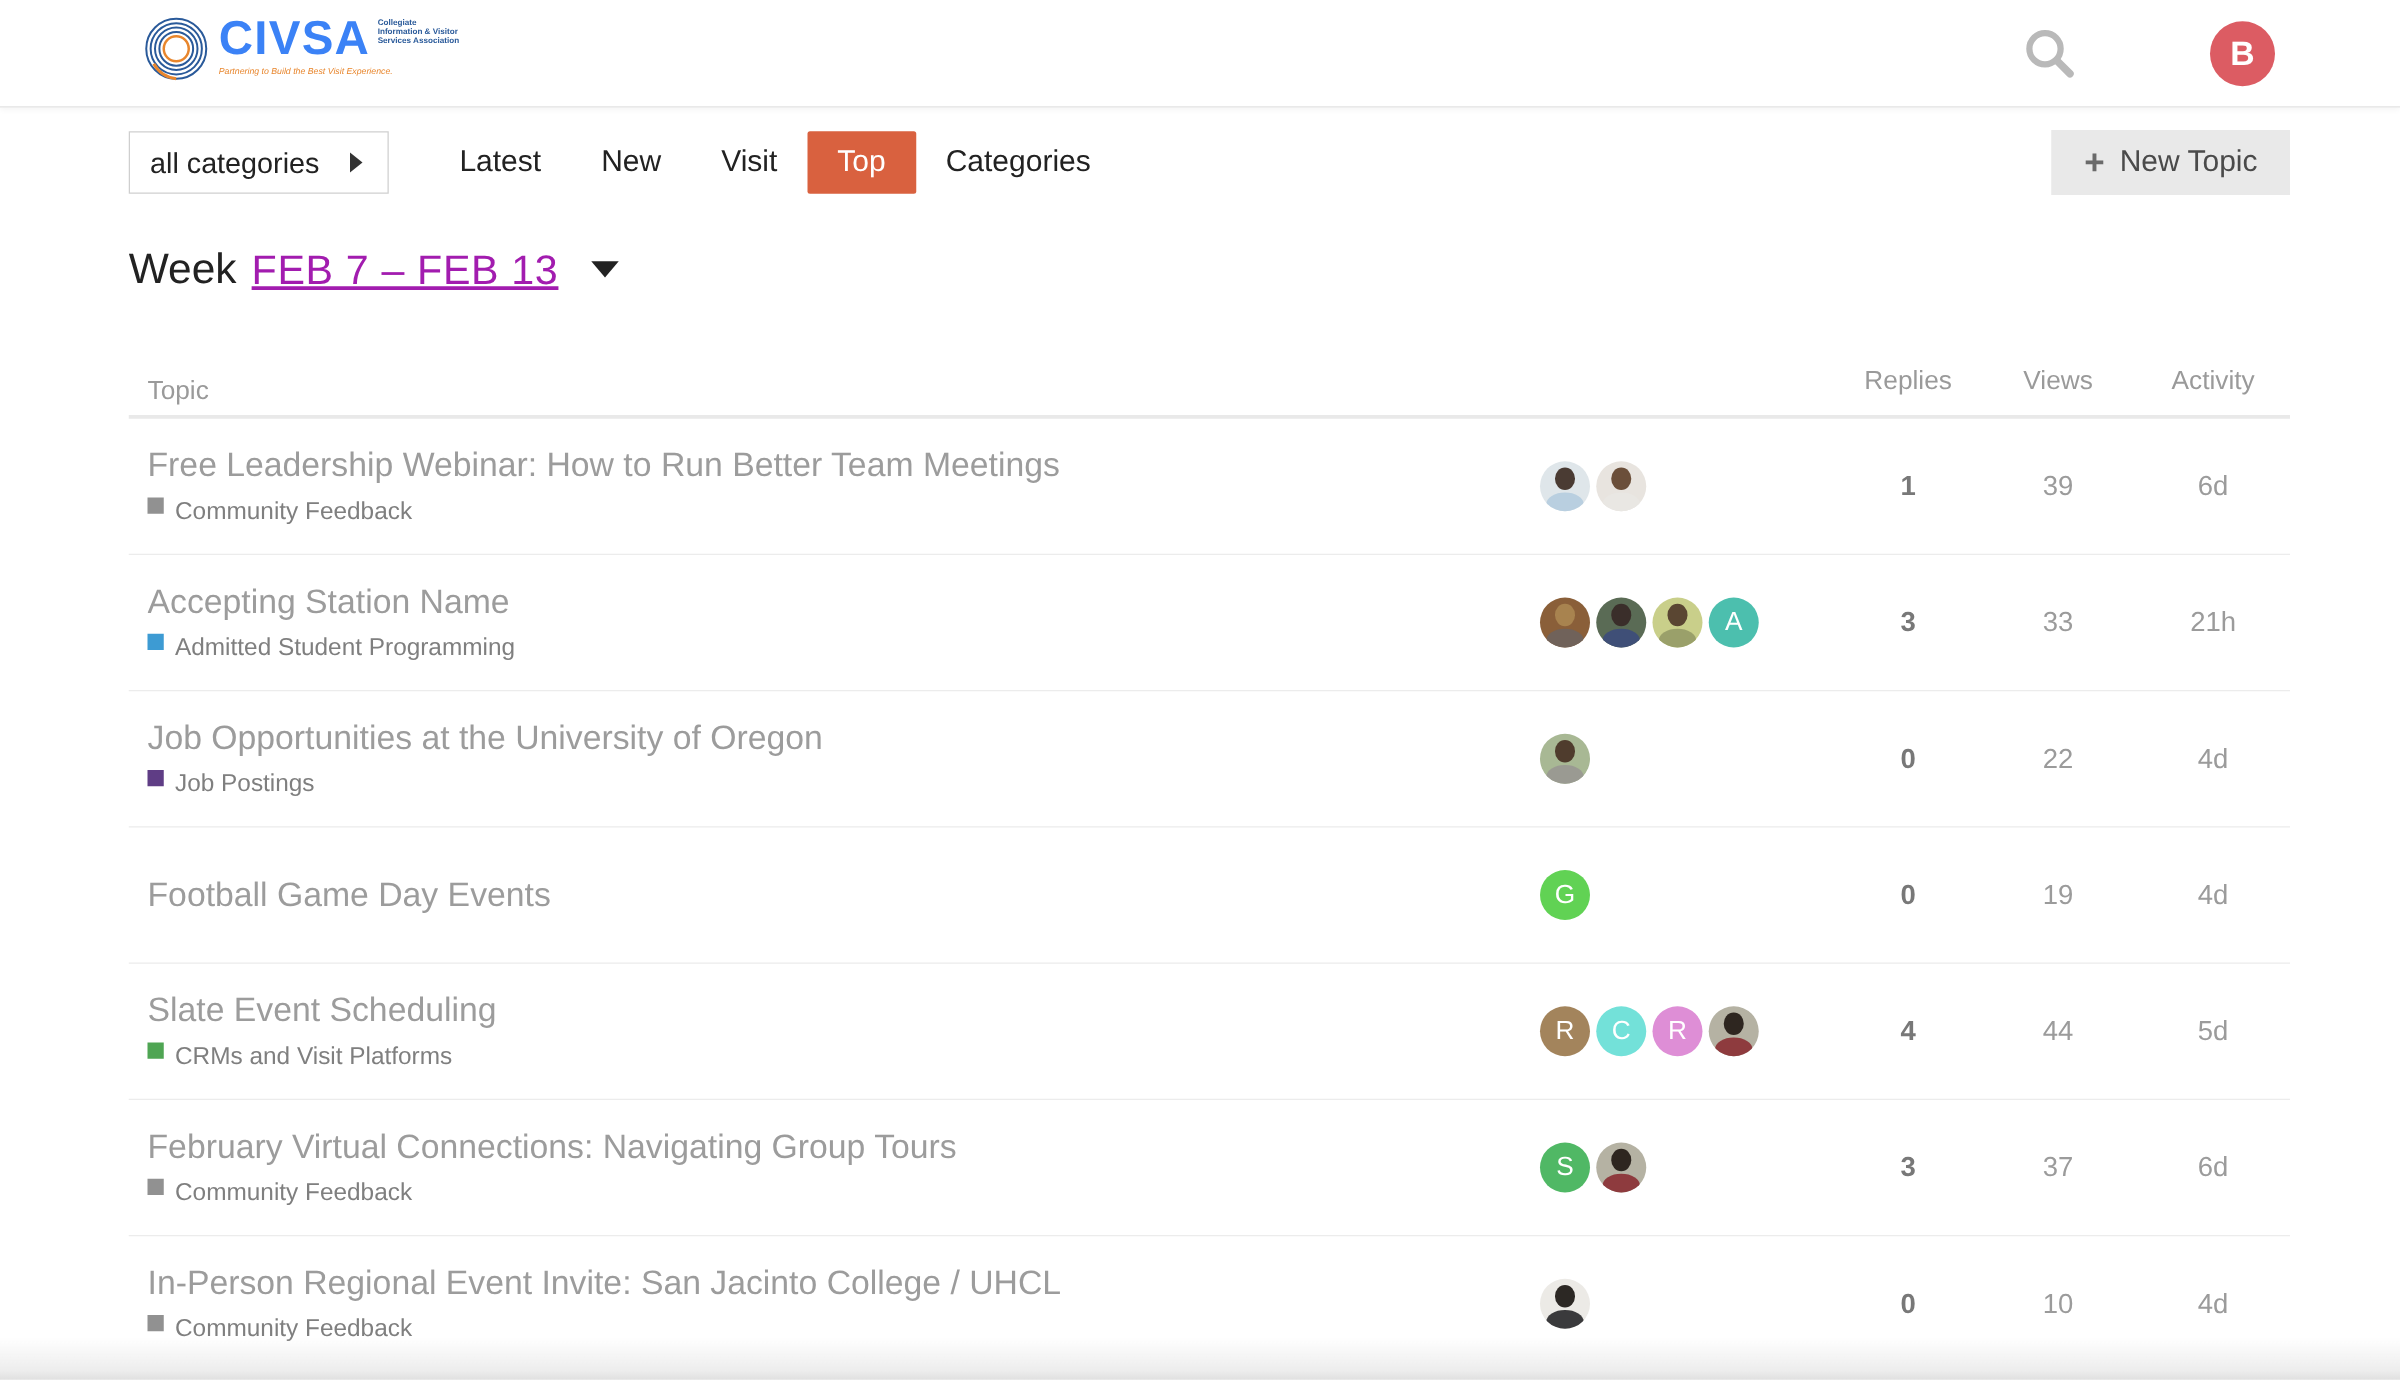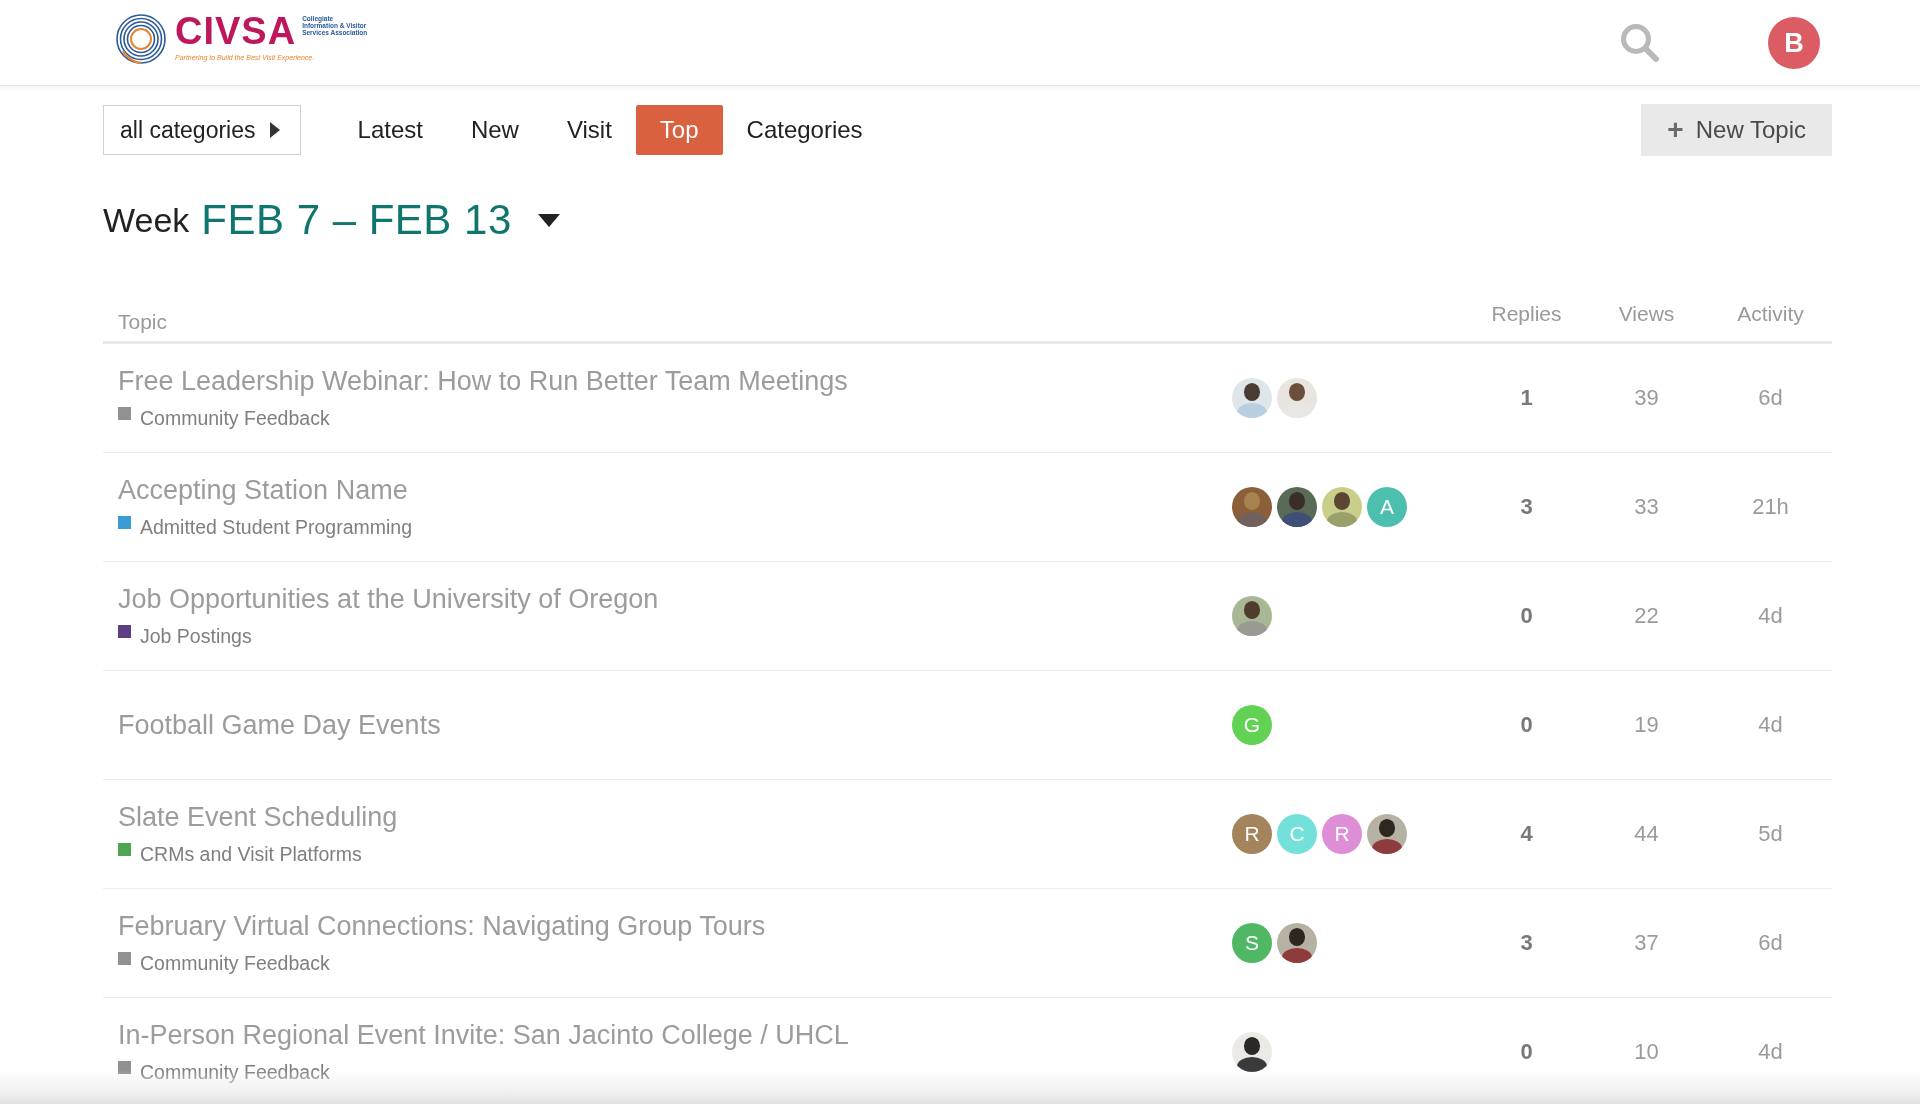--- a/index.html
+++ b/index.html
@@ -5,51 +5,51 @@
   * { margin:0; padding:0; box-sizing:border-box; }
   html,body { width:1920px; height:1104px; background:#fff; overflow:hidden;
     font-family:"Liberation Sans","DejaVu Sans",sans-serif; }
 
   
   .site-header { position:relative; height:86px; background:#fff;
     border-bottom:1px solid #e2e2e2; box-shadow:0 2px 5px rgba(0,0,0,.05); }
   .logo-wrap { position:absolute; left:115px; top:11px; display:flex; align-items:flex-start; cursor:pointer; }
   .logo-rings { width:52px; height:52px; margin-top:2px; }
   .logo-text-block { margin-left:8px; }
-  .logo-word { font-size:38px; font-weight:bold; color:#be185d; letter-spacing:1px; line-height:40px; display:flex; }
+  .logo-word { font-size:38px; font-weight:bold; color:#3b82f6; letter-spacing:1px; line-height:40px; display:flex; }
   .logo-sub { font-size:6.5px; color:#2a5a9a; line-height:7px; font-weight:bold; margin-left:6px; margin-top:4px; }
   .logo-tagline { font-size:7px; color:#e8862d; margin-top:3px; font-style:italic; }
   .hdr-icons { position:absolute; right:100px; top:0; height:86px; display:flex; align-items:center; gap:30px; }
   .icon-btn { cursor:pointer; display:flex; align-items:center; justify-content:center; }
   .hamburger { width:46px; display:flex; flex-direction:column; gap:8px; }
   .hamburger span { display:block; height:8px; border-radius:2px; background:#c9c9c9; }
   .hdr-avatar { width:52px; height:52px; border-radius:50%; color:#fff; font-size:27px; font-weight:bold;
     display:flex; align-items:center; justify-content:center; cursor:pointer; }
 
   
   .main { padding:0 88px 0 103px; }
 
   
   .nav-row { display:flex; align-items:center; margin-top:18px; height:52px; position:relative; }
-  .cat-dropdown { display:flex; align-items:center; gap:14px; border:1px solid #cfcfcf; background:#fff;
+  .cat-dropdown { display:flex; align-items:center; gap:24px; border:1px solid #cfcfcf; background:#fff;
     height:50px; padding:0 20px 0 16px; font-size:23px; color:#222; cursor:pointer; }
   .cat-dropdown .caret-right { width:0; height:0; border-top:8px solid transparent; border-bottom:8px solid transparent;
     border-left:10px solid #333; }
   .nav-items { display:flex; align-items:center; margin-left:33px; }
   .nav-item { font-size:24px; color:#222; padding:11px 24px; cursor:pointer; white-space:nowrap; }
   .nav-item.active { color:#fff; border-radius:2px; }
   .new-topic-btn { position:absolute; right:0; top:0; height:52px; background:#e9e9e9; border:none;
     display:flex; align-items:center; gap:12px; padding:0 26px; font-size:24px; color:#4a4a4a; cursor:pointer;
     font-family:inherit; }
   .plus-glyph { font-size:28px; color:#6a6a6a; line-height:1; font-weight:bold; }
 
   
   .period-row { display:flex; align-items:center; margin-top:40px; gap:12px; }
   .period-label { font-size:34px; font-weight:normal; color:#222; }
-  .period-range { font-size:42px; color:#0f766e; letter-spacing:.5px; }
+  .period-range { font-size:33px; color:#a21caf; letter-spacing:.5px;text-decoration:underline; }
   .period-caret { width:0; height:0; border-left:11px solid transparent; border-right:11px solid transparent;
     border-top:13px solid #222; margin-left:14px; cursor:pointer; }
 
   
   .topic-table { margin-top:42px; }
   .t-grid { display:grid; grid-template-columns:1fr 260px 115px 125px 123px; align-items:center; }
   .t-head { height:58px; color:#9a9a9a; font-size:21px; border-bottom:3px solid #e9e9e9; }
   .th-topic { padding-left:15px;margin-top:16px; }
   .th-num { text-align:center; }
   .topic-row { height:109px; border-bottom:1px solid #ececec; }

